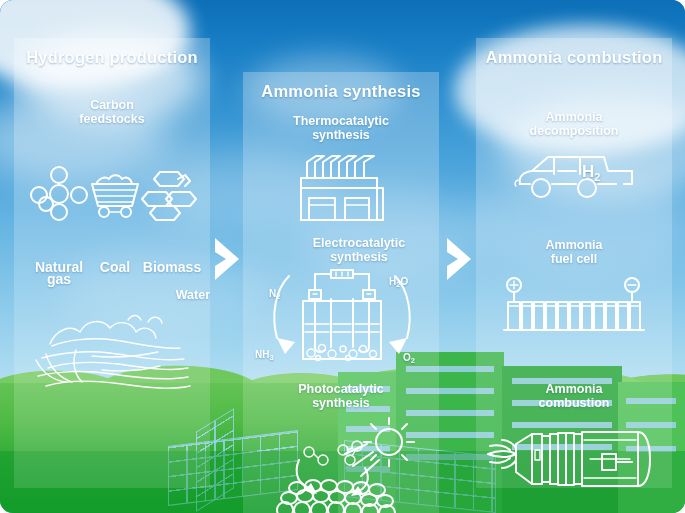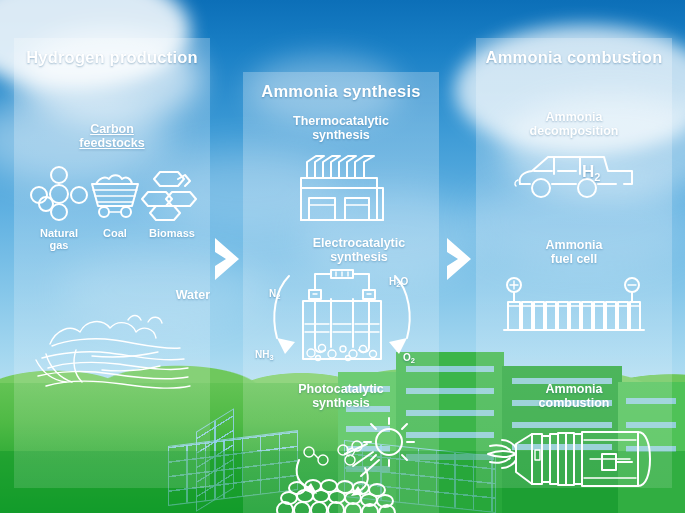--- a/index.html
+++ b/index.html
@@ -1,20 +1,21 @@
 <!DOCTYPE html>
 <html><head>
 <meta charset="utf-8">
 <style>
   html,body{margin:0;padding:0;background:#fff;}
   body{font-family:"Liberation Sans",sans-serif;}
 
   #stage{
     position:relative;width:685px;height:513px;overflow:hidden;
     background:#1a7fc1;
+    border-radius:13px;
   }
 
   
   .sky{
     position:absolute;inset:0;
     background:linear-gradient(180deg,
       #0c6fb8 0%,
       #1a80c6 10%,
       #3e9bd6 26%,
       #62b2e2 42%,
@@ -71,22 +72,22 @@
     color:#fff;font-size:16.5px;font-weight:bold;
     letter-spacing:.2px;text-shadow:0 1px 2px rgba(0,70,120,.35);
   }
 
   .sub{
     position:absolute;left:0;right:0;text-align:center;color:#fff;
     font-size:12.5px;font-weight:bold;line-height:14px;
     text-shadow:0 1px 2px rgba(0,70,120,.3);
   }
   .tiny{
-    position:absolute;text-align:center;color:#fff;font-size:11px;font-weight:bold;
-    line-height:12px;text-shadow:0 1px 2px rgba(0,70,120,.3);
+    position:absolute;text-align:center;color:#fff;font-size:14px;font-weight:bold;
+    line-height:12px;text-shadow:0 1px 2px rgba(0,70,120,.3);margin-top:34px;
   }
   .chem{
     position:absolute;color:#fff;font-size:10px;font-weight:bold;
     text-shadow:0 1px 2px rgba(0,70,120,.4);
   }
   .chem sub{font-size:7.5px;vertical-align:baseline;position:relative;top:2px;}
 
   
   .arrow{position:absolute;top:236px;width:34px;height:46px;}
 
@@ -145,21 +146,21 @@
   <div class="panelgrid" style="left:168px;top:438px;width:128px;height:58px;transform:skewY(-7deg);"></div>
   <div class="panelgrid" style="left:344px;top:448px;width:150px;height:55px;transform:skewY(6deg);"></div>
   <div class="panelgrid" style="left:196px;top:420px;width:36px;height:78px;transform:skewY(-32deg);"></div>
 
   <div class="ground-shade"></div>
 
   <div class="panel" id="panel1">
 
     <div class="panel-title">Hydrogen production</div>
 
-    <div class="sub" style="top:84px;text-decoration:underline;">
+    <div class="sub" style="top:60px;">
       <span>Carbon</span><br>
       <span>feedstocks</span>
     </div>
 
     <div style="position:absolute;left:14px;top:128px;width:62px;height:56px;">
       <svg width="62" height="56" viewBox="0 0 62 56">
         <circle class="ln" cx="31" cy="28" r="9"></circle>
         <circle class="ln" cx="31" cy="9" r="8"></circle>
         <circle class="ln" cx="31" cy="46" r="8"></circle>
         <circle class="ln" cx="11" cy="29" r="8"></circle>

